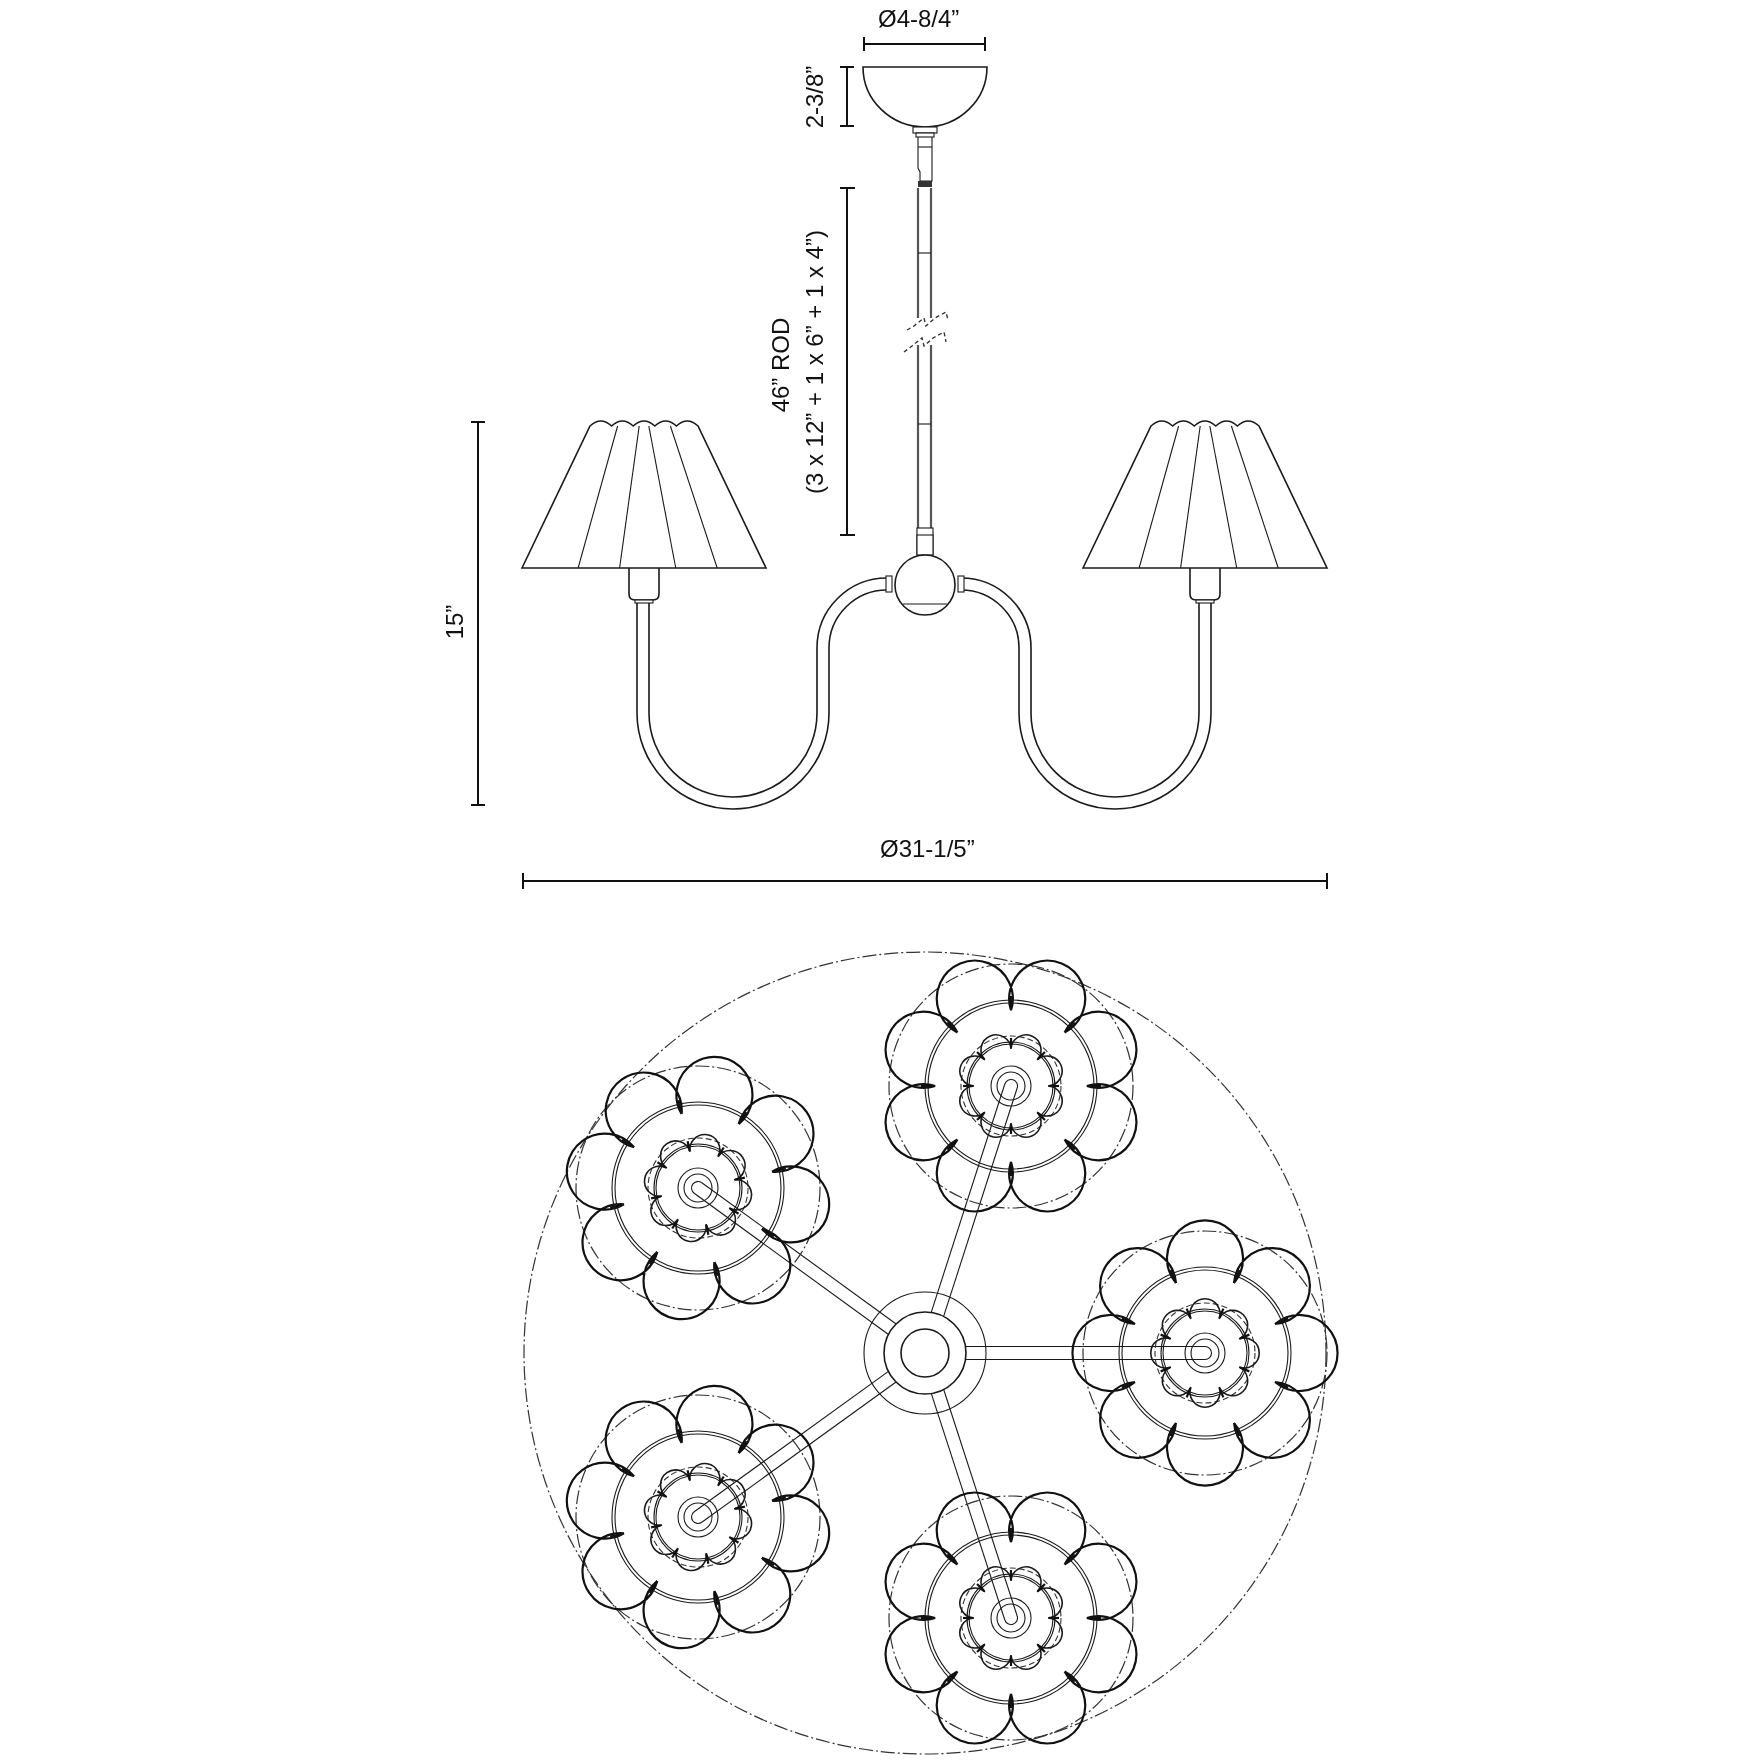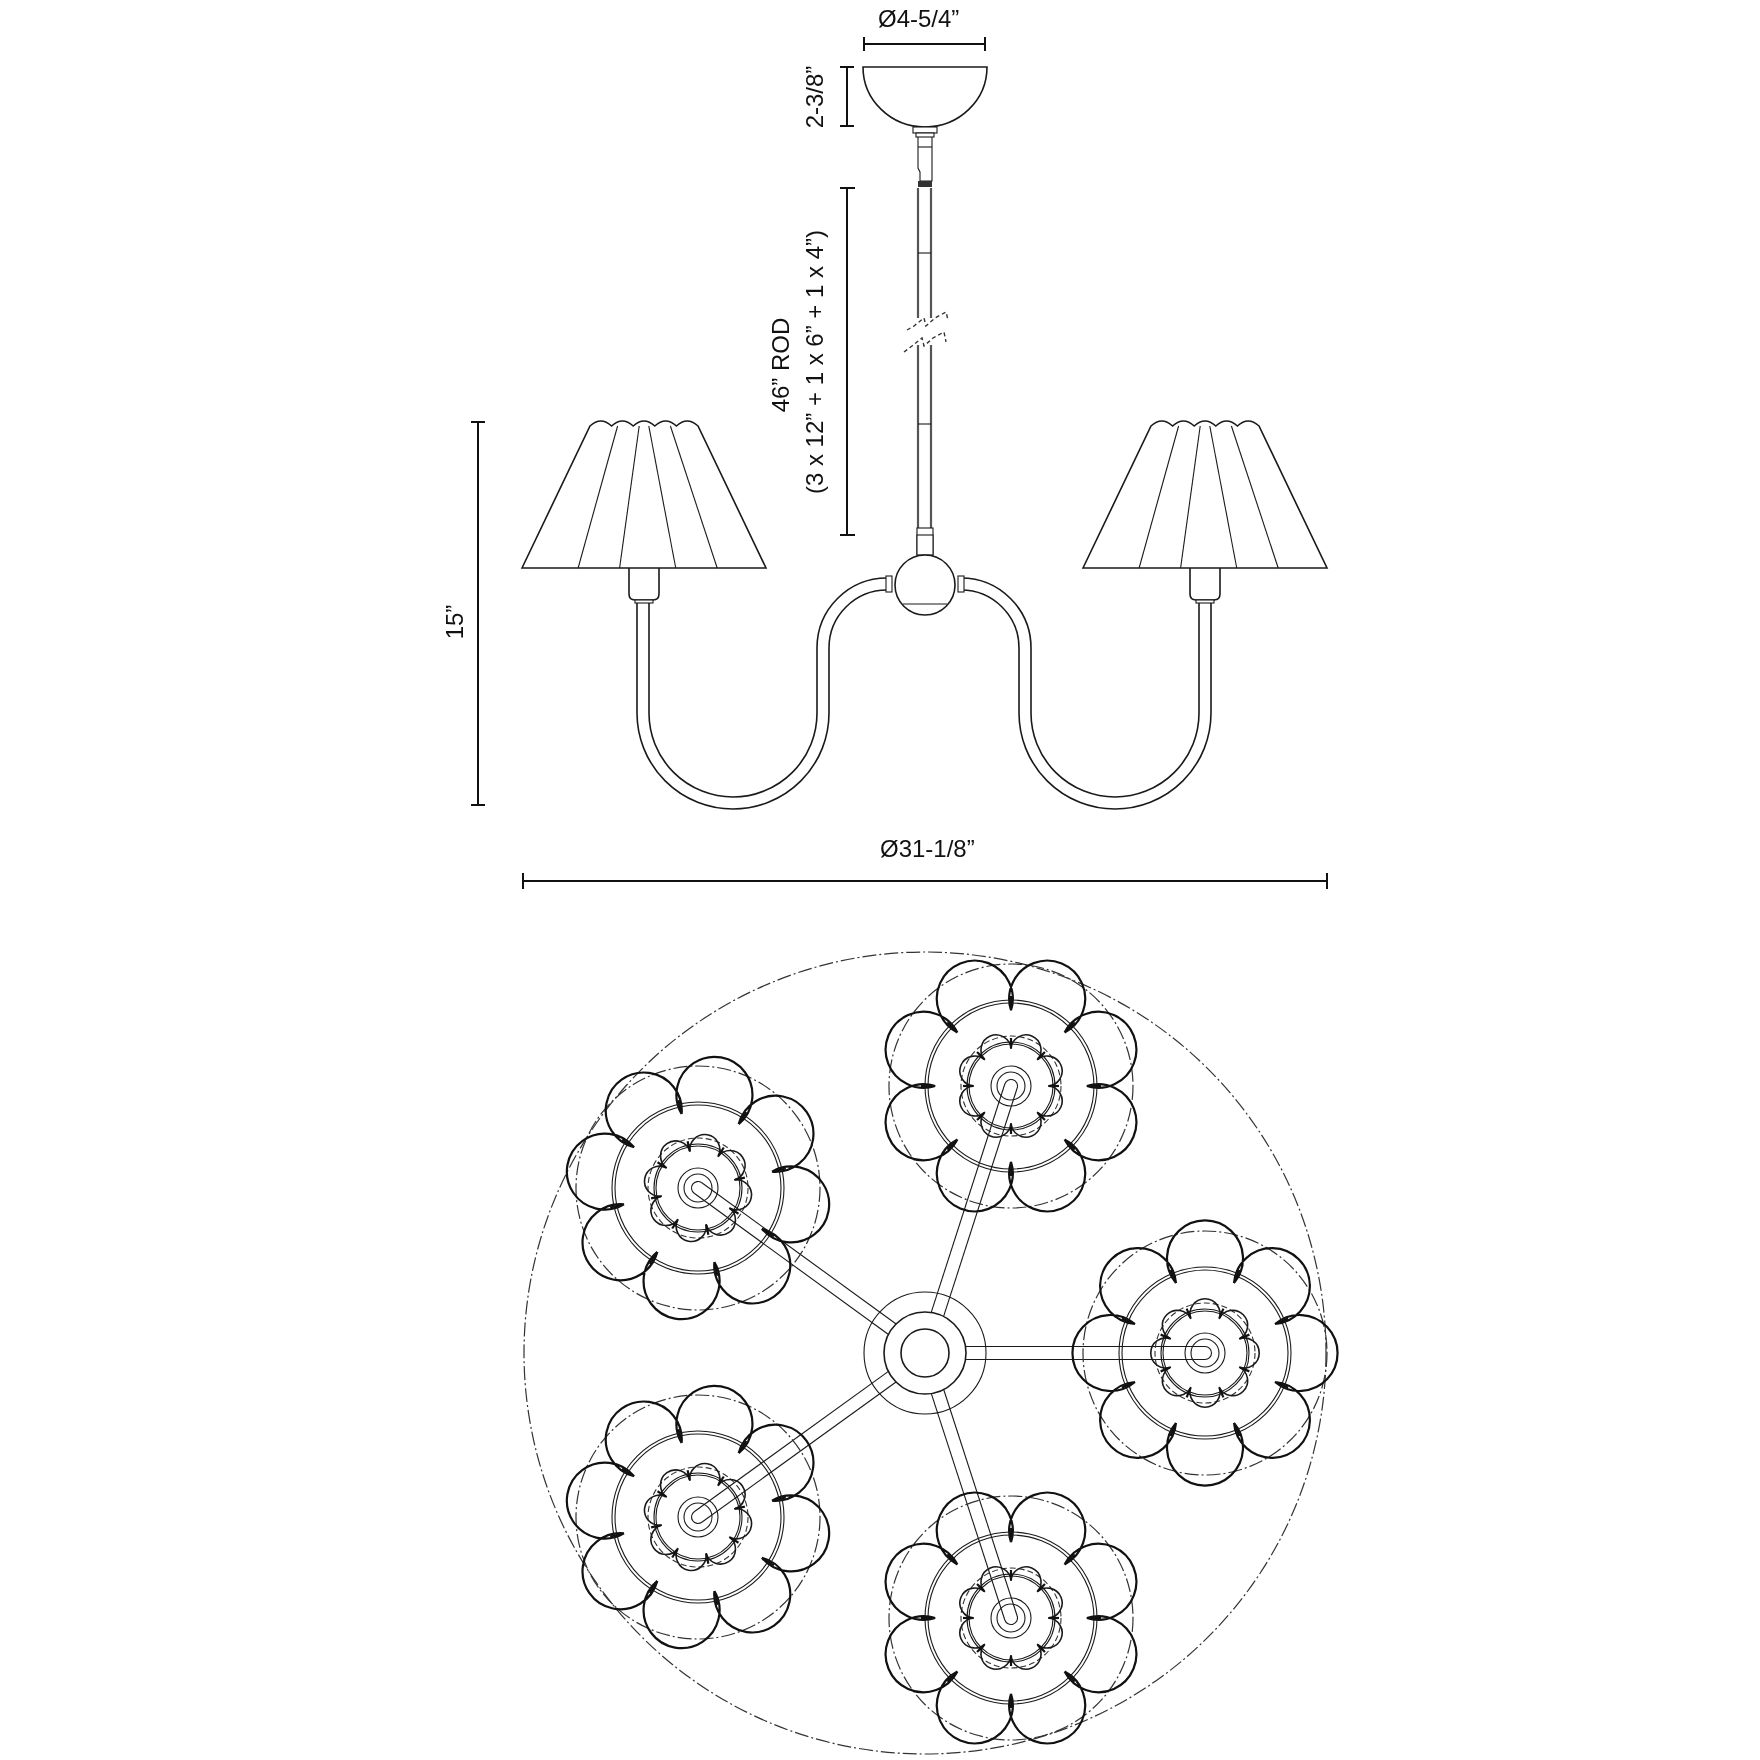--- a/index.html
+++ b/index.html
@@ -298,18 +298,18 @@
           <line x1="660.9007517294425" y1="1196.224705329648" x2="651.1377916582433" y2="1198.389101469029" class="ln-bold"></line>
           <line x1="665.9511250591104" y1="1167.5826148828207" x2="657.5172106009815" y2="1162.2096187993525" class="ln-bold"></line>
           <line x1="689.7752946703521" y1="1150.9007517294426" x2="687.610898530971" y2="1141.1377916582433" class="ln-bold"></line>
           <circle cx="698" cy="1188" r="20" class="ln-thin"></circle>
           <circle cx="698" cy="1188" r="14" class="ln-thin"></circle>
         </g>
       </g>
   </g>
 </svg>
 
-<div class="label" style="left:878px; top:7px;">Ø4-5/4”</div>
+<div class="label" style="left:878px; top:7px;">Ø4-8/4”</div>
 <div class="label rot" style="left:815px; top:97px;">2-3/8”</div>
 <div class="label rot" style="left:781px; top:365px;">46” ROD</div>
 <div class="label rot" style="left:815px; top:362px;">(3 x 12” + 1 x 6” + 1 x 4”)</div>
 <div class="label rot" style="left:455px; top:622px;">15”</div>
-<div class="label" style="left:880px; top:837px;">Ø31-1/8”</div>
+<div class="label" style="left:880px; top:837px;">Ø31-1/5”</div>
 
 </body></html>

